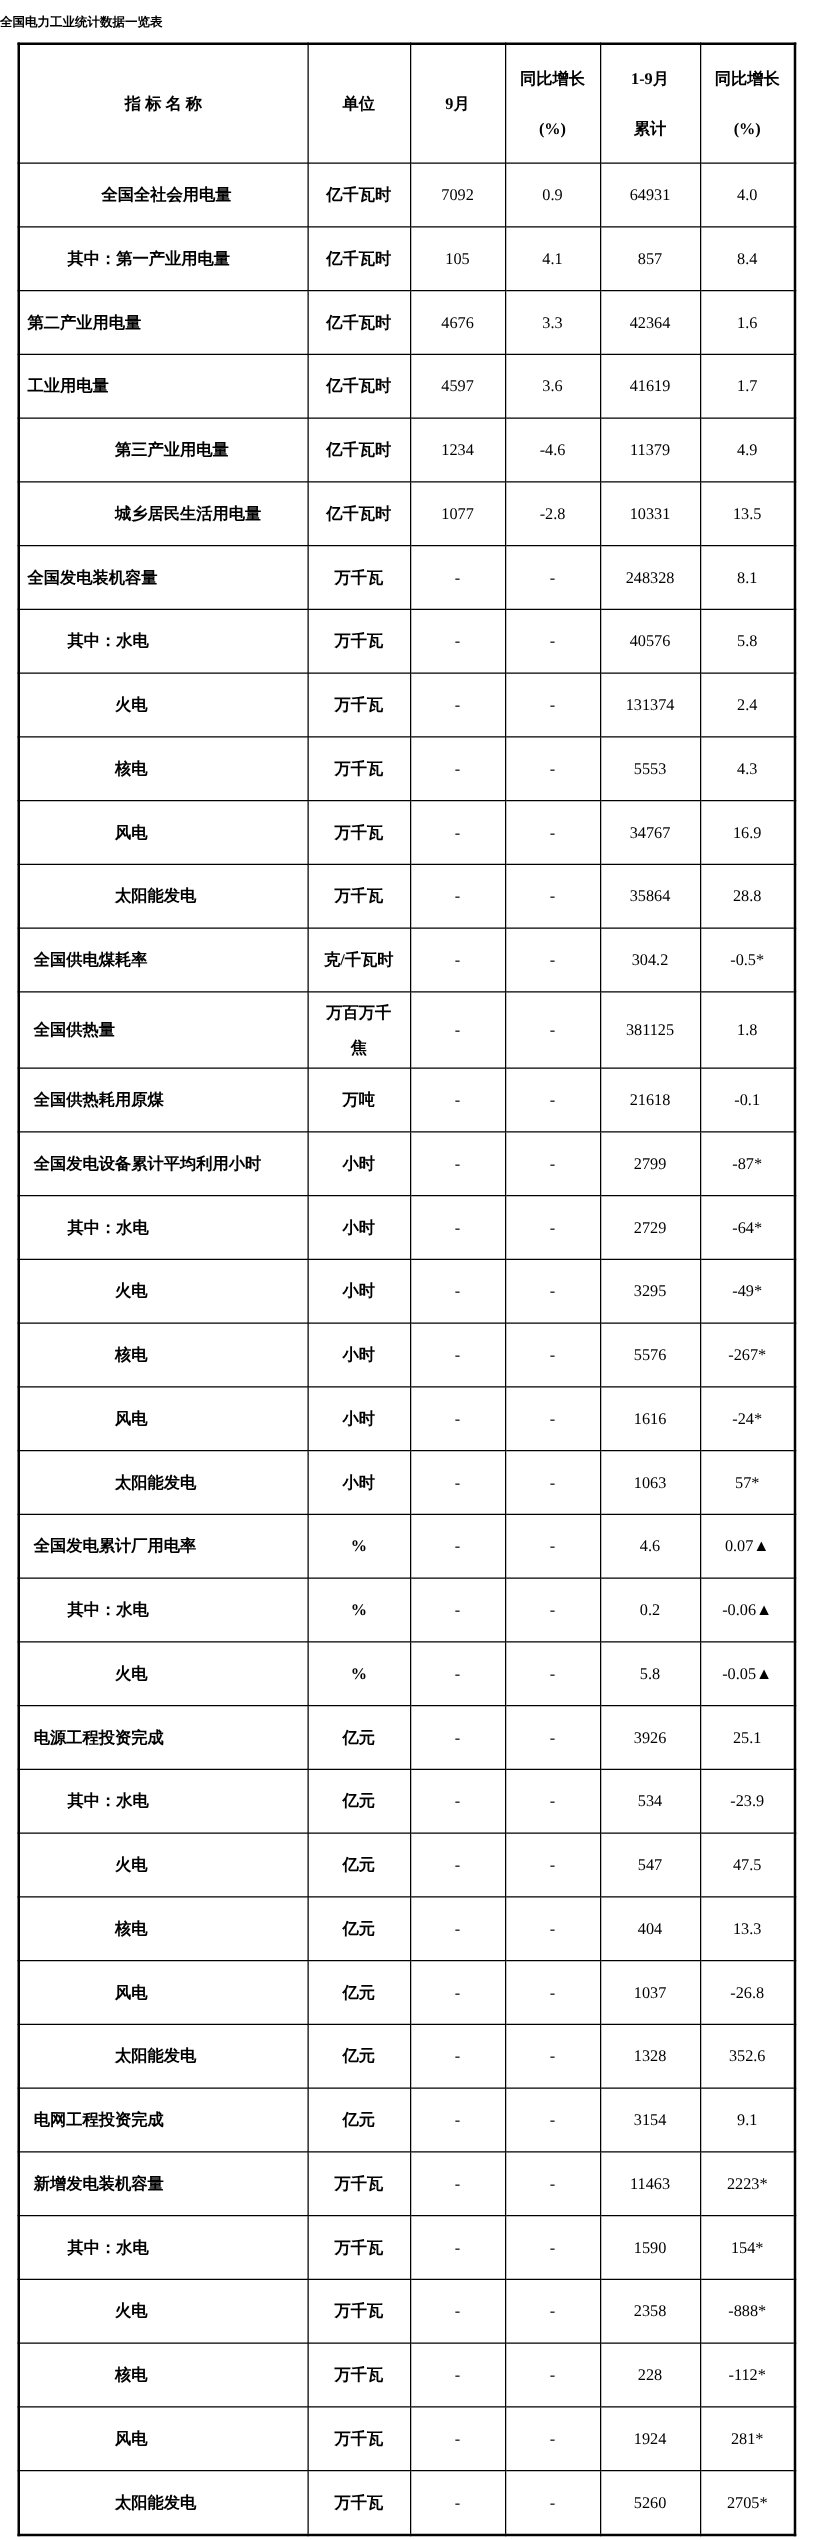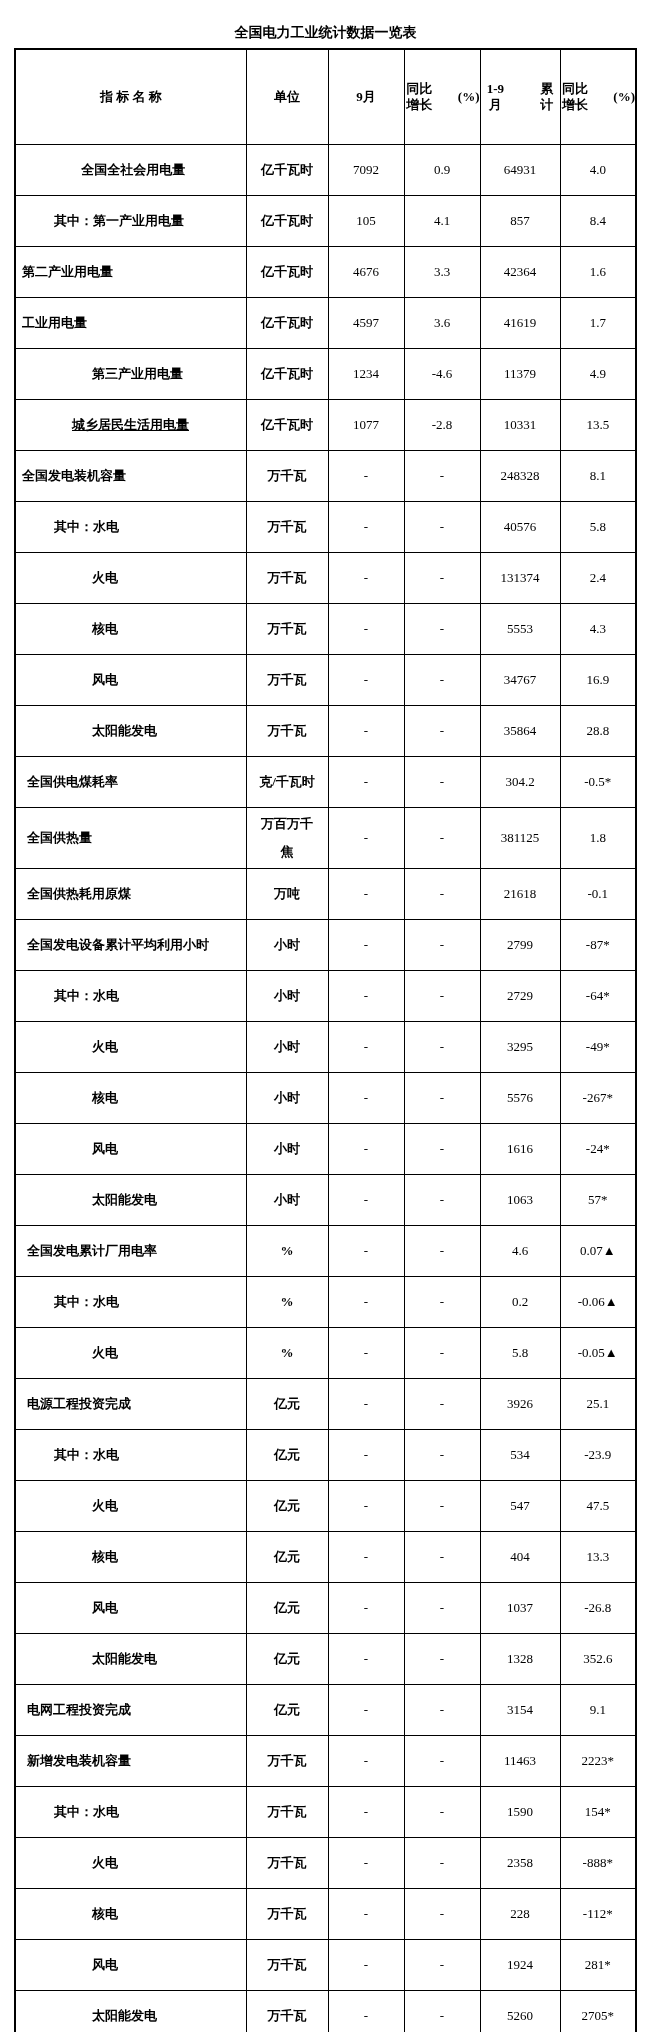--- a/index.html
+++ b/index.html
@@ -9,24 +9,23 @@
     width: 651px;
     color: #000;
     font-family: "Liberation Serif", "DejaVu Serif", serif;
   }
   .page {
     width: 651px;
     min-height: 2032px;
     background: #fff;
   }
   .title {
-    text-align: center;
     font-weight: bold;
-    font-size: 14px;
-    padding-top: 24px;
+    font-size: 10px;
+    padding-top: 10px;
     height: 24px;
     line-height: 18px;
   }
   table.stats {
     border-collapse: collapse;
     table-layout: fixed;
     margin: 0 auto;
     border: 2px solid #000;
   }
   table.stats th, table.stats td {
@@ -36,21 +35,21 @@
   thead th {
     height: 94px;
     font-size: 13px;
     font-weight: bold;
     text-align: center;
     vertical-align: middle;
     padding: 0;
   }
   .two-line {
     display: flex;
-    flex-direction: row;
+    flex-direction: column;
     justify-content: center;
     align-items: center;
     gap: 24px;
     height: 100%;
     line-height: 16px;
   }
   tbody td {
     height: 46px;
     font-size: 13px;
     text-align: center;
@@ -154,21 +153,21 @@
   <tr>
     <td class="c-indicator" style="padding-left: 76px;">第三产业用电量</td>
     <td class="c-unit">亿千瓦时</td>
     <td class="c-num">1234</td>
     <td class="c-num">-4.6</td>
     <td class="c-num">11379</td>
     <td class="c-num">4.9</td>
   </tr>
 
   <tr>
-    <td class="c-indicator" style="padding-left: 56px; text-decoration: underline;">城乡居民生活用电量</td>
+    <td class="c-indicator" style="padding-left: 76px;">城乡居民生活用电量</td>
     <td class="c-unit">亿千瓦时</td>
     <td class="c-num">1077</td>
     <td class="c-num">-2.8</td>
     <td class="c-num">10331</td>
     <td class="c-num">13.5</td>
   </tr>
 
   <tr>
     <td class="c-indicator" style="">全国发电装机容量</td>
     <td class="c-unit">万千瓦</td>

